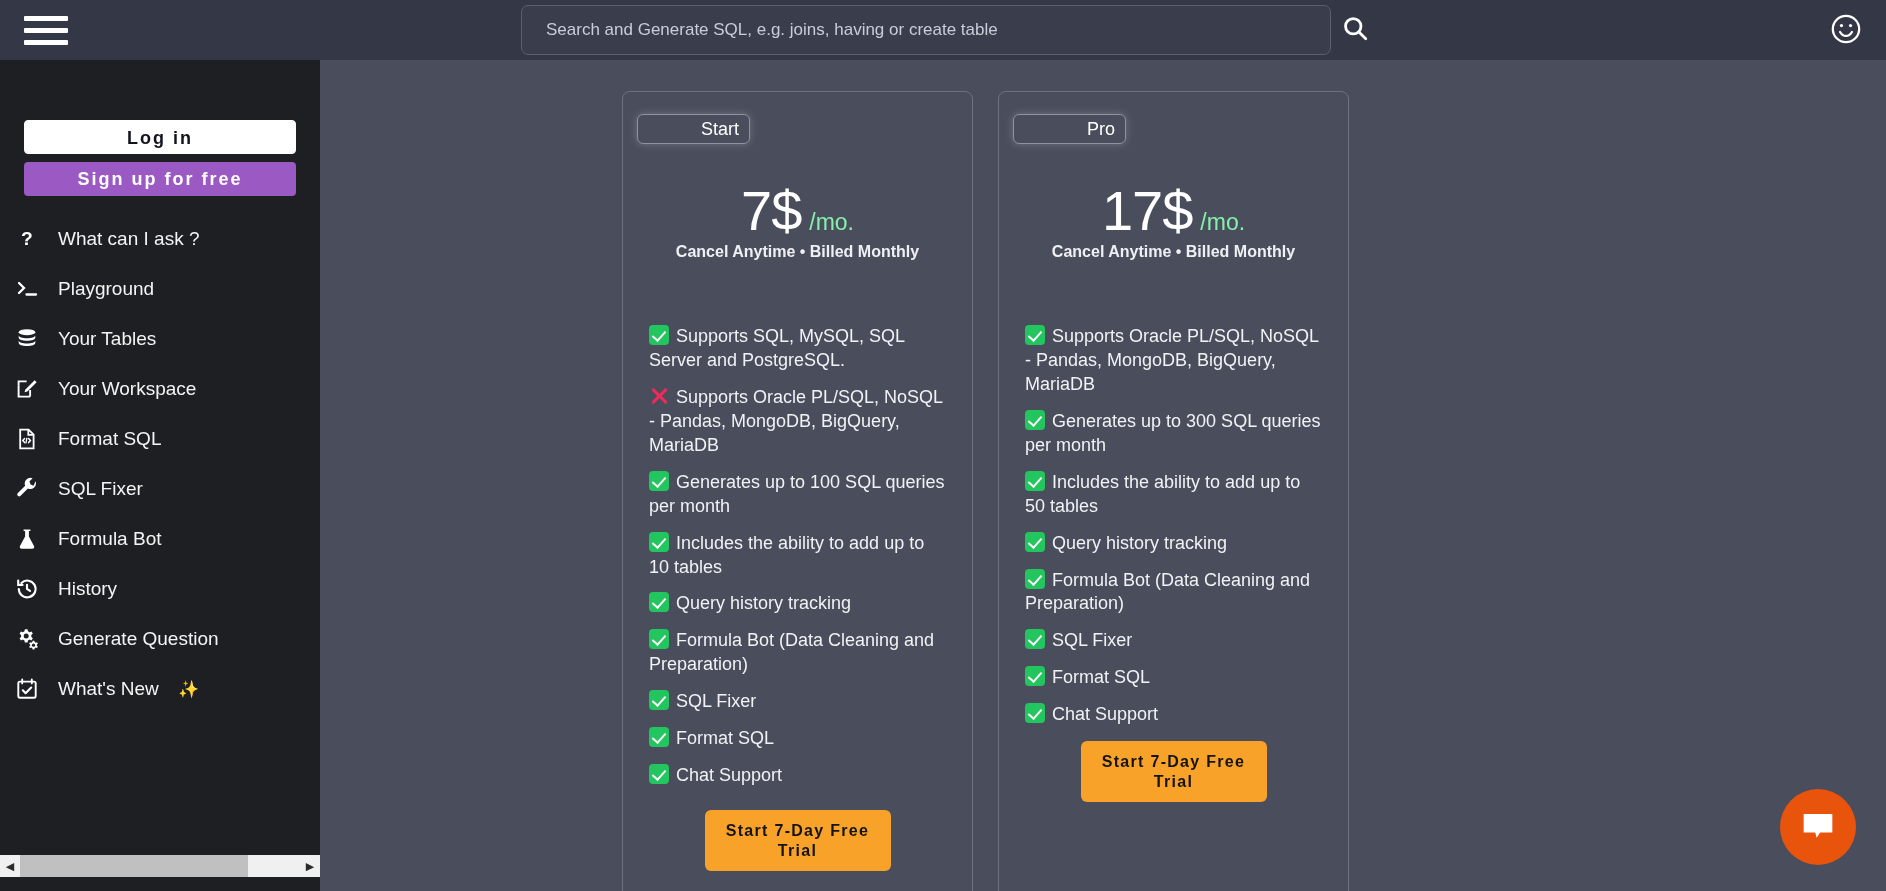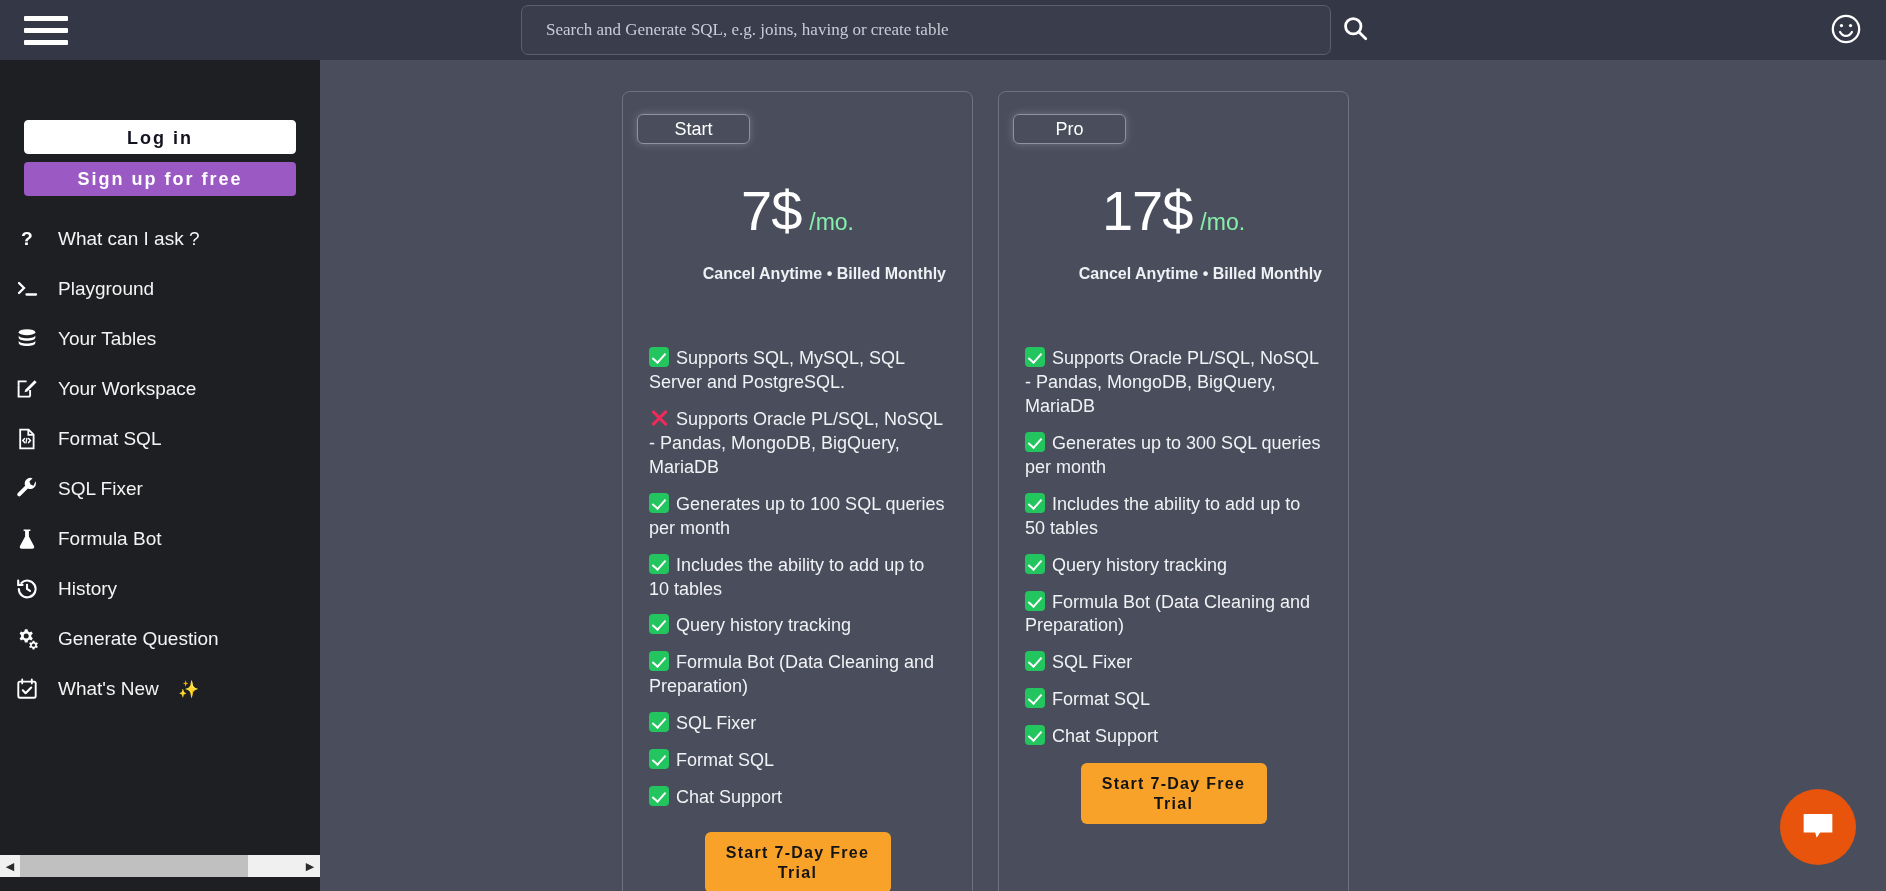--- a/index.html
+++ b/index.html
@@ -24,21 +24,21 @@
   }
   .hamburger span { display: block; height: 5px; background: #fff; border-radius: 1px; width: 44px; }
 
   .search-wrap {
     position: absolute; left: 521px; top: 5px; width: 810px; height: 50px;
   }
   .search-input {
     width: 810px; height: 50px; background: #3a3d4b;
     border: 1px solid #5b5f70; border-radius: 7px;
     color: #cfd3dd; font-size: 17px; padding: 0 24px;
-    font-family: Liberation Serif, serif; outline: none;
+    font-family: Liberation Sans, sans-serif; outline: none;
   }
   .search-input::placeholder { color: #c9cdd8; }
   .search-btn {
     position: absolute; left: 1335px; top: 9px; width: 40px; height: 40px;
     background: none; border: none; cursor: pointer; color: #fff;
   }
   .smiley-btn {
     position: absolute; right: 20px; top: 10px; width: 40px; height: 40px;
     background: none; border: none; cursor: pointer; color: #fff;
   }
@@ -92,33 +92,33 @@
     width: 351px; height: 830px;
     background: #4a4e5c; border: 1px solid #6d7180; border-radius: 8px;
     padding: 22px 26px 0 26px;
   }
   .card.start { left: 302px; }
   .card.pro   { left: 678px; }
 
   .plan-badge {
     display: inline-block; min-width: 113px; height: 30px; line-height: 28px;
     padding: 0 10px; border: 1px solid #8e93a3; border-radius: 6px;
-    color: #ffffff; font-size: 18px; text-align: center;
+    color: #ffffff; font-size: 18px; text-align: right;
     box-shadow: 0 0 9px rgba(255,255,255,0.22);
     margin-left: -12px;
   }
 
   .price-row {
     margin-top: 34px; text-align: center; display: flex;
     align-items: baseline; justify-content: center;
   }
   .price-main { font-size: 56px; color: #ffffff; font-weight: 400; letter-spacing: -1px; }
   .price-per { font-size: 23px; color: #86efac; margin-left: 8px; }
   .billing-note {
-    margin-top: 22px; text-align: right; font-size: 16px;
+    text-align: center; font-size: 16px;
     color: #eef0f4; font-weight: bold;
   }
 
   .features { margin-top: 64px; }
   .feature {
     display: block; font-size: 18px; line-height: 1.33;
     color: #f1f2f5; margin-bottom: 13px;
   }
   .feature .mark {
     display: inline-block; width: 20px; height: 20px;

